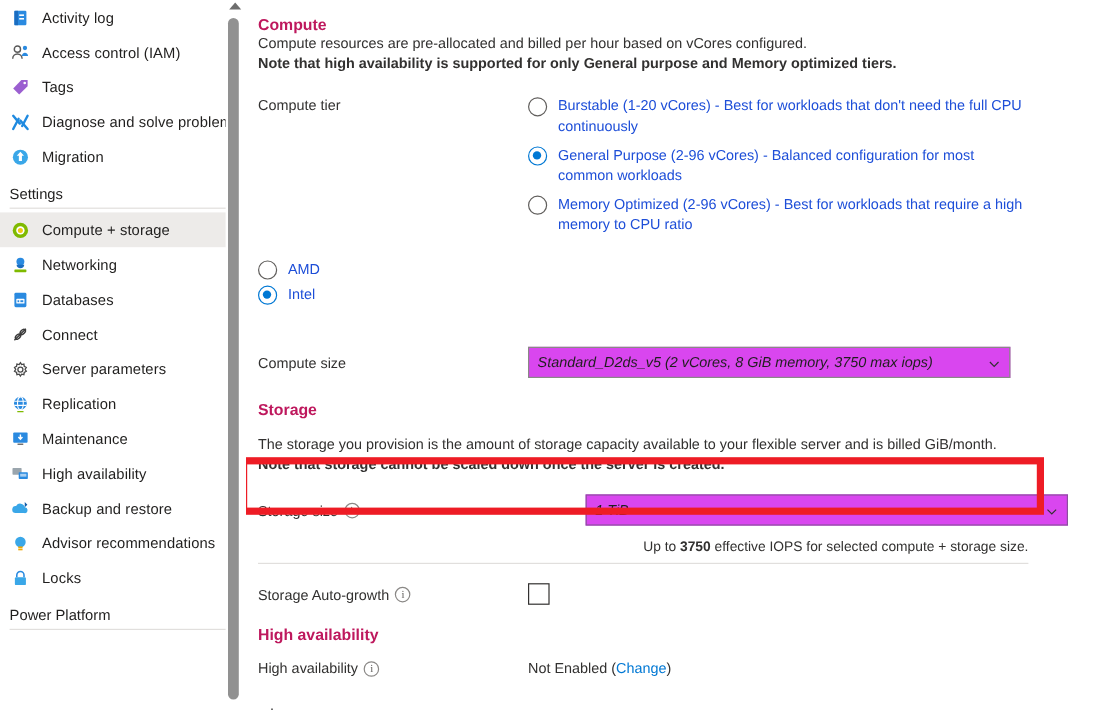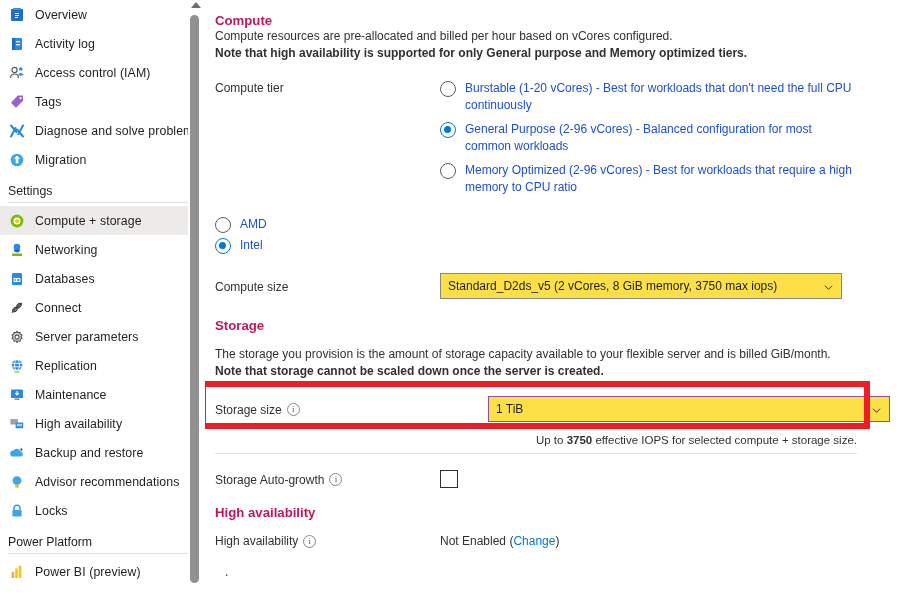--- a/index.html
+++ b/index.html
@@ -182,28 +182,29 @@
     color: #1d4ed8;
     line-height: 16.5px;
     max-width: 390px;
   }
 
   
   .select {
     position: relative;
     height: 26px;
     border: 1px solid #8a8886;
-    background: #fde047;
+    background: #d946ef;
     display: flex;
     align-items: center;
     padding: 0 26px 0 7px;
     font-size: 12px;
     color: #201f1e;
     cursor: pointer;
     user-select: none;
+    font-style: italic;
   }
   .select.accent { border: 1px solid #8c4f9f; }
   .chev {
     position: absolute;
     right: 8px;
     top: 50%;
     margin-top: -3px;
     width: 9px; height: 9px;
   }
 
@@ -248,30 +249,20 @@
   }
 </style>
 </head>
 <body>
 
 <div id="app">
 
   <div class="sidebar">
     <ul class="nav-list">
 
-      <li class="nav-item">
-        <span class="nav-ico">
-          <svg width="16" height="16" viewBox="0 0 16 16">
-              <rect x="2" y="2" width="12" height="12" rx="1" fill="#1f6fc4"></rect>
-              <rect x="4" y="1" width="8" height="2" fill="#3b92e0"></rect>
-              <path d="M6 6h4v1H6zM6 8h4v1H6zM6 10h3v1H6z" fill="#fff"></path>
-            </svg>
-        </span>
-        <span class="nav-label">Overview</span>
-      </li>
 
       <li class="nav-item">
         <span class="nav-ico">
           <svg width="16" height="16" viewBox="0 0 16 16">
               <rect x="3" y="2" width="10" height="12" rx="1" fill="#2a8ae0"></rect>
               <rect x="3" y="2" width="3" height="12" fill="#1b6dc0"></rect>
               <rect x="7" y="5" width="4" height="1.3" fill="#fff"></rect>
               <rect x="7" y="8" width="4" height="1.3" fill="#fff"></rect>
             </svg>
         </span>
@@ -442,32 +433,20 @@
               <rect x="3.4" y="7" width="9.2" height="6.6" rx="1" fill="#3aa7e8"></rect>
             </svg>
         </span>
         <span class="nav-label">Locks</span>
       </li>
     </ul>
 
     <div class="nav-section">Power Platform</div>
     <div class="nav-rule"></div>
 
-    <ul class="nav-list">
-      <li class="nav-item">
-        <span class="nav-ico">
-          <svg width="16" height="16" viewBox="0 0 16 16">
-              <rect x="2.6" y="8" width="2.6" height="6" fill="#e8b22a"></rect>
-              <rect x="6.2" y="4.4" width="2.6" height="9.6" fill="#f2c811"></rect>
-              <rect x="9.8" y="1.6" width="2.6" height="12.4" fill="#f2c811"></rect>
-            </svg>
-        </span>
-        <span class="nav-label">Power BI (preview)</span>
-      </li>
-    </ul>
 
     <div class="sb-track">
       <div class="sb-arrow-up"></div>
       <div class="sb-thumb"></div>
     </div>
   </div>
 
   <div class="main">
     <div class="pane">
 
@@ -504,21 +483,21 @@
             <span class="radio"></span>
             <span class="radio-text">AMD</span>
           </div>
           <div class="radio-row" style="margin-bottom:0;">
             <span class="radio checked"></span>
             <span class="radio-text">Intel</span>
           </div>
         </div>
       </div>
 
-      <div class="row" style="margin-top:19px; align-items:center;">
+      <div class="row" style="margin-top:35px; align-items:center;">
         <div class="row-label">
           <span>Compute size</span>
         </div>
         <div class="row-field">
           <div class="select" style="width:402px;">
             <span>Standard_D2ds_v5 (2 vCores, 8 GiB memory, 3750 max iops)</span>
             <svg class="chev" viewBox="0 0 10 10">
                 <path d="M1 3l4 4 4-4" stroke="#323130" stroke-width="1.1" fill="none"></path>
               </svg>
           </div>

